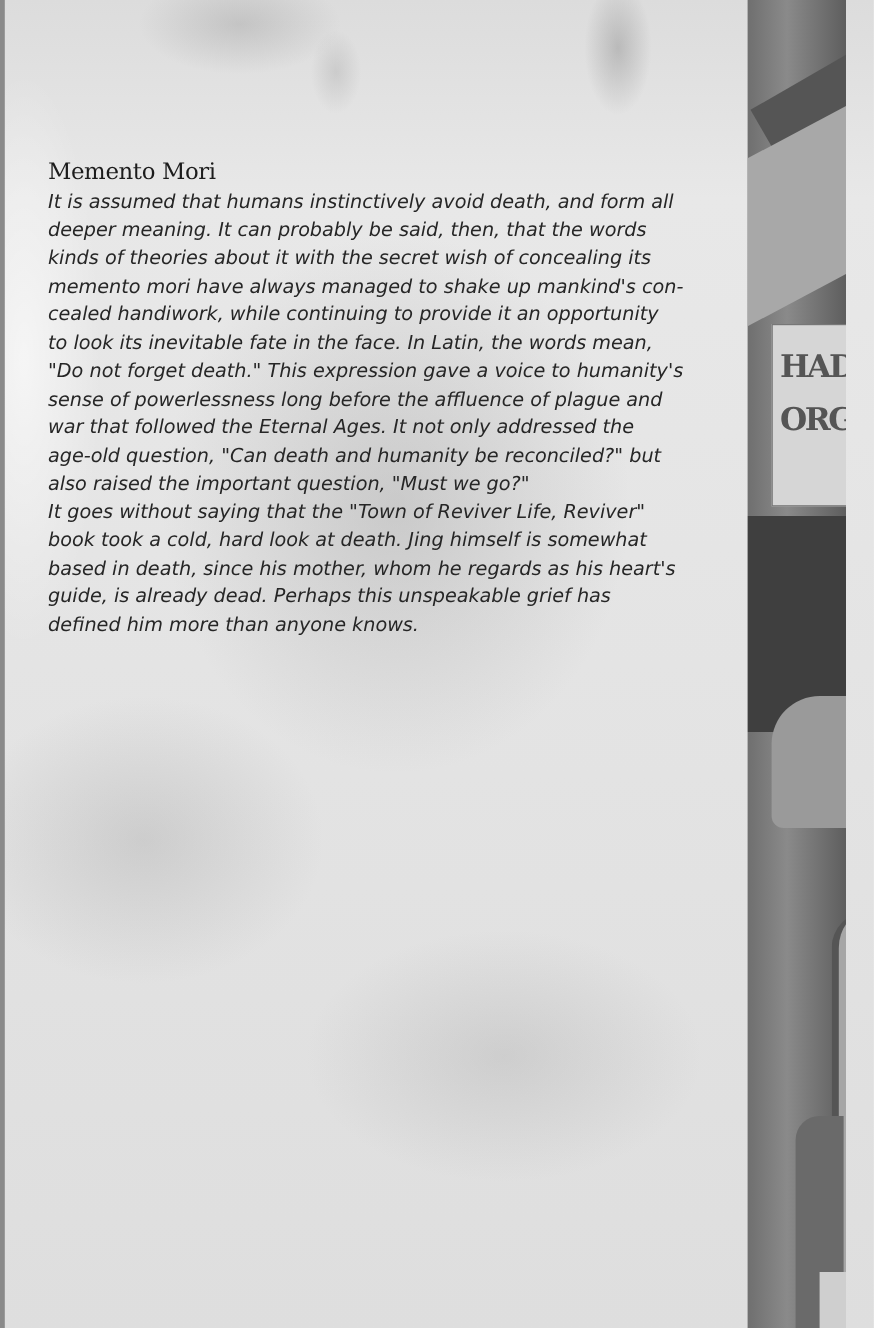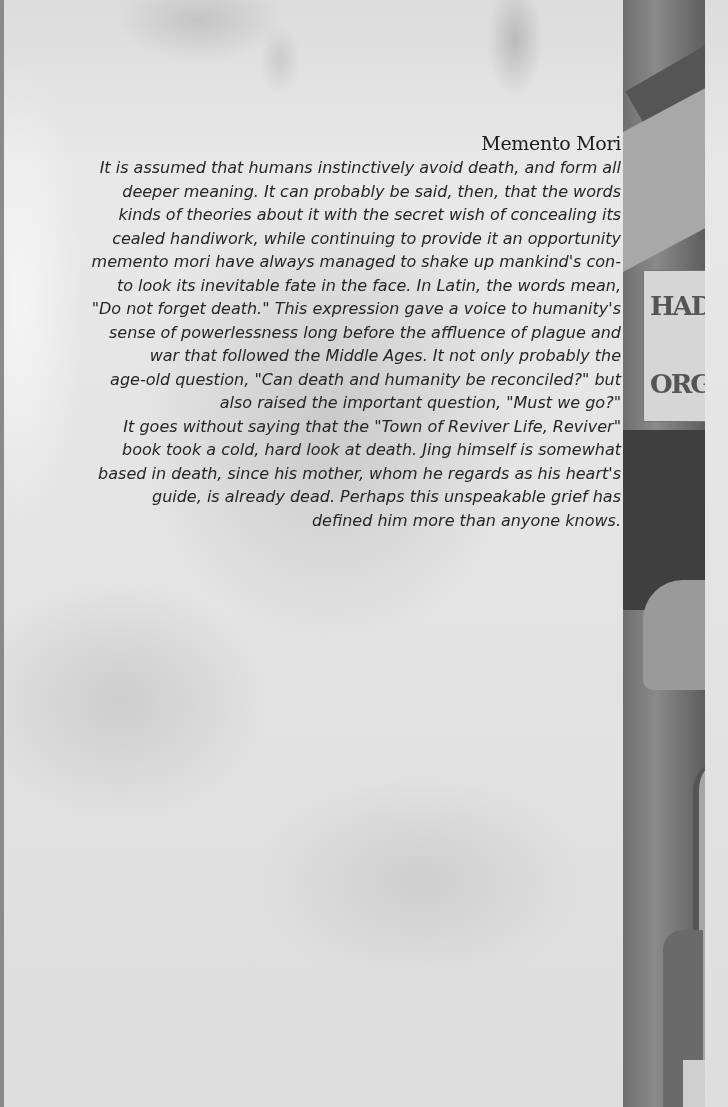--- a/index.html
+++ b/index.html
@@ -56,22 +56,22 @@
     background: #a6a6a6; border-radius: 30px 0 0 0; border-left: 6px solid #555;
   }
   .art-strip .arm2 {
     position: absolute; left: 40px; top: 930px; width: 40px; height: 180px;
     background: #6a6a6a; border-radius: 20px 0 0 0;
   }
   .art-strip .white-bottom {
     position: absolute; left: 60px; top: 1060px; width: 40px; height: 47px; background: #cfcfcf;
   }
   .text-block {
-    position: absolute; left: 61px; top: 132px; width: 560px;
-    text-align: right; color: #222;
+    position: absolute; left: 40px; top: 132px; width: 560px;
+    text-align: left; color: #222;
   }
   .title {
     font-family: "DejaVu Serif", serif; font-size: 19px; letter-spacing: -0.3px;
     margin-bottom: 2px; color: #1c1c1c;
   }
   .line {
     font-family: "DejaVu Sans", sans-serif; font-style: oblique;
     font-size: 16px; line-height: 23.5px; white-space: nowrap; color: #262626;
   }
 </style>
@@ -79,41 +79,41 @@
 <body>
 
 <div class="page">
   <div class="left-edge"></div>
 
   <div class="text-block">
     <div class="title">Memento Mori</div>
     <div class="line">It is assumed that humans instinctively avoid death, and form all</div>
     <div class="line">deeper meaning. It can probably be said, then, that the words</div>
     <div class="line">kinds of theories about it with the secret wish of concealing its</div>
+    <div class="line">memento mori have always managed to shake up mankind's con-</div>
     <div class="line">cealed handiwork, while continuing to provide it an opportunity</div>
-    <div class="line">memento mori have always managed to shake up mankind's con-</div>
     <div class="line">to look its inevitable fate in the face. In Latin, the words mean,</div>
     <div class="line">"Do not forget death." This expression gave a voice to humanity's</div>
     <div class="line">sense of powerlessness long before the affluence of plague and</div>
-    <div class="line">war that followed the Middle Ages. It not only probably the</div>
+    <div class="line">war that followed the Eternal Ages. It not only addressed the</div>
     <div class="line">age-old question, "Can death and humanity be reconciled?" but</div>
     <div class="line">also raised the important question, "Must we go?"</div>
     <div class="line">It goes without saying that the "Town of Reviver Life, Reviver"</div>
     <div class="line">book took a cold, hard look at death. Jing himself is somewhat</div>
     <div class="line">based in death, since his mother, whom he regards as his heart's</div>
     <div class="line">guide, is already dead. Perhaps this unspeakable grief has</div>
     <div class="line">defined him more than anyone knows.</div>
   </div>
 
   <div class="art-strip">
     <div class="shape2"></div>
     <div class="shape1"></div>
     <div class="sign">
       <span style="top:20px">HAD</span>
-      <span style="top:98px">ORG</span>
+      <span style="top:64px">ORG</span>
     </div>
     <div class="dark"></div>
     <div class="book"></div>
     <div class="arm"></div>
     <div class="arm2"></div>
     <div class="white-bottom"></div>
   </div>
 </div>
 
 </body></html>

